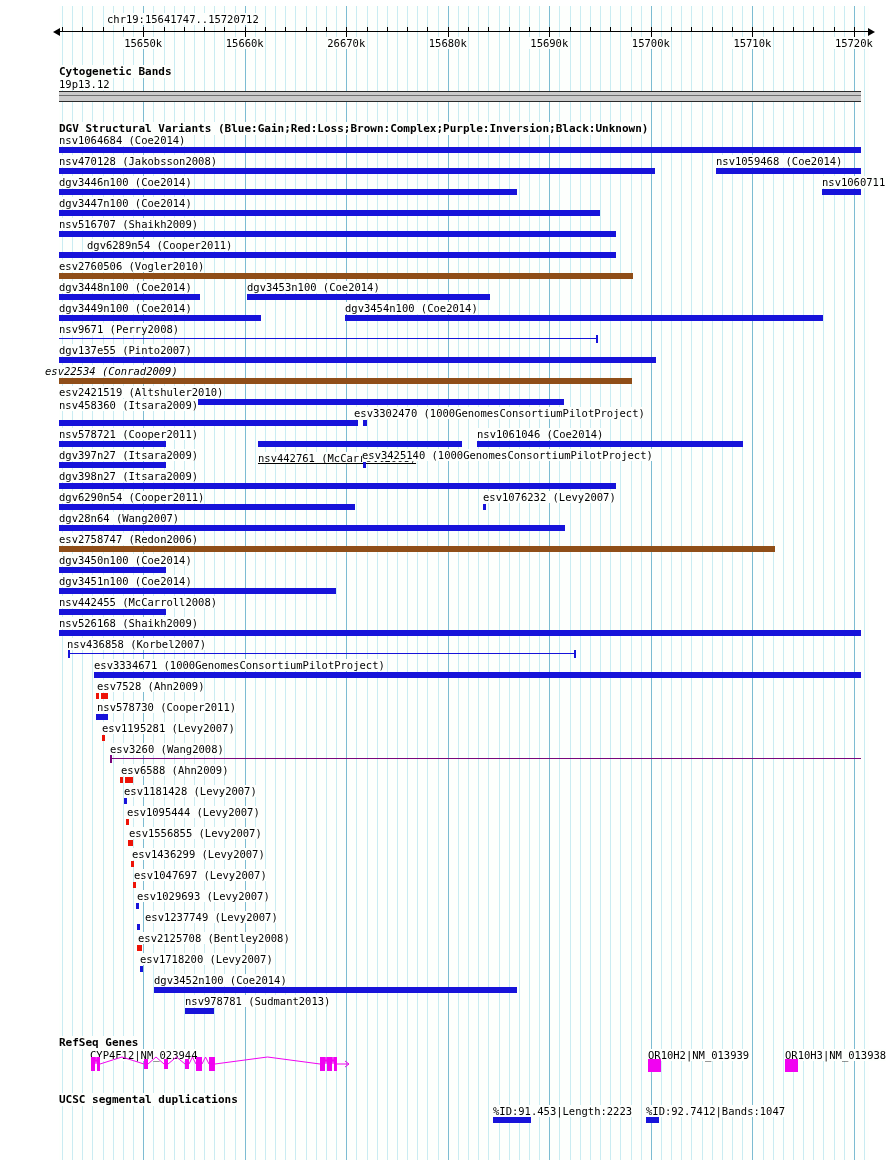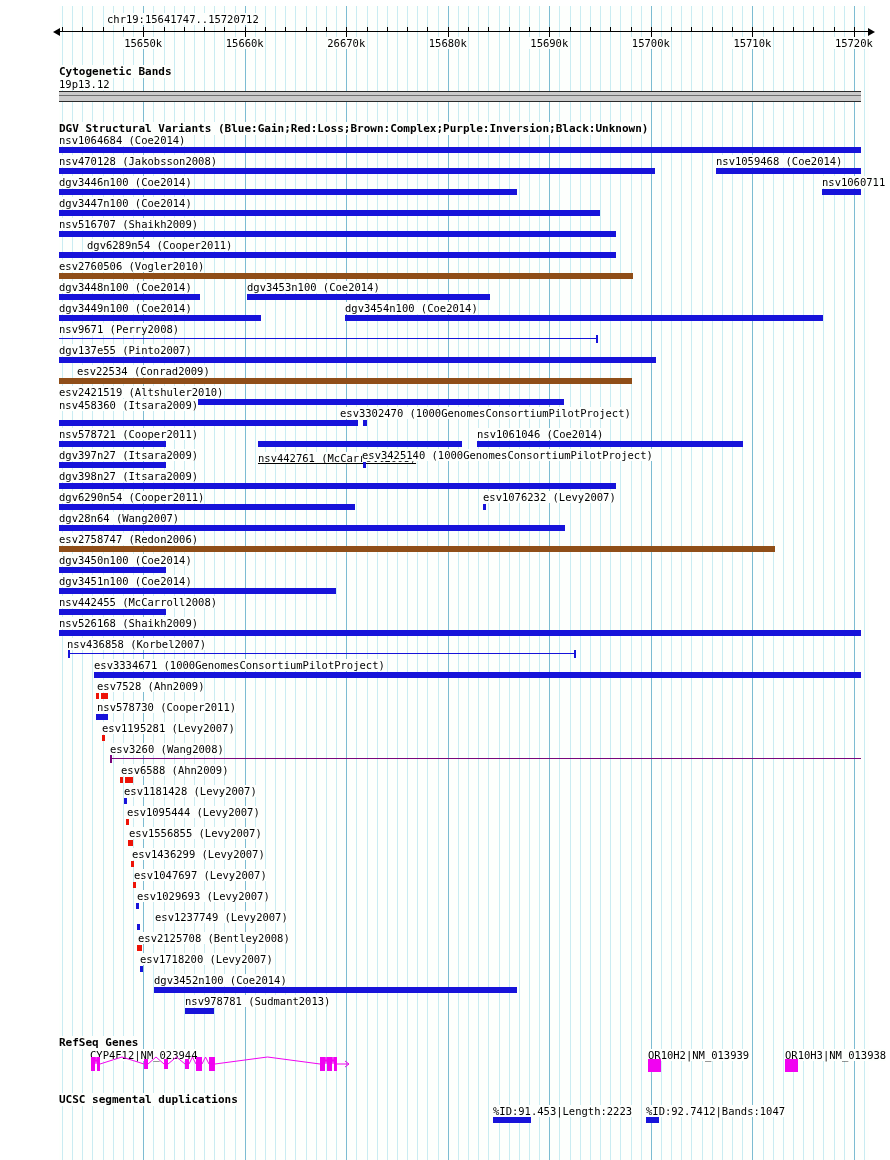--- a/index.html
+++ b/index.html
@@ -194,27 +194,27 @@
       <div class="bar" style="left: 247px; top: 294px; width: 243px; height: 6px; background: rgb(23, 19, 218);"></div>
       <div class="lbl" title="dgv3449n100" style="left: 59px; top: 302px;">dgv3449n100 (Coe2014)</div>
       <div class="bar" style="left: 59px; top: 315px; width: 202px; height: 6px; background: rgb(23, 19, 218);"></div>
       <div class="lbl" title="dgv3454n100" style="left: 345px; top: 302px;">dgv3454n100 (Coe2014)</div>
       <div class="bar" style="left: 345px; top: 315px; width: 478px; height: 6px; background: rgb(23, 19, 218);"></div>
       <div class="lbl" title="nsv9671" style="left: 59px; top: 323px;">nsv9671 (Perry2008)</div>
       <div class="bar" style="left: 59px; top: 338px; width: 539px; height: 1px; background: rgb(23, 19, 218);"></div>
       <div class="bar" style="left: 596px; top: 335px; width: 2px; height: 8px; background: rgb(23, 19, 218);"></div>
       <div class="lbl" title="dgv137e55" style="left: 59px; top: 344px;">dgv137e55 (Pinto2007)</div>
       <div class="bar" style="left: 59px; top: 357px; width: 597px; height: 6px; background: rgb(23, 19, 218);"></div>
-      <div class="lbl" title="esv22534" style="left: 77px; top: 365px;">esv22534 (Conrad2009)</div>
+      <div class="lbl" title="esv22534" style="left: 45px; top: 365px; font-style: italic;">esv22534 (Conrad2009)</div>
       <div class="bar" style="left: 59px; top: 378px; width: 573px; height: 6px; background: rgb(143, 78, 24);"></div>
       <div class="lbl" title="esv2421519" style="left: 59px; top: 386px;">esv2421519 (Altshuler2010)</div>
       <div class="bar" style="left: 59px; top: 399px; width: 505px; height: 6px; background: rgb(23, 19, 218);"></div>
       <div class="lbl" title="nsv458360" style="left: 59px; top: 399px;">nsv458360 (Itsara2009)</div>
       <div class="bar" style="left: 59px; top: 420px; width: 299px; height: 6px; background: rgb(23, 19, 218);"></div>
-      <div class="lbl" title="esv3302470" style="left: 340px; top: 407px;">esv3302470 (1000GenomesConsortiumPilotProject)</div>
+      <div class="lbl" title="esv3302470" style="left: 354px; top: 407px;">esv3302470 (1000GenomesConsortiumPilotProject)</div>
       <div class="bar" style="left: 363px; top: 420px; width: 4px; height: 6px; background: rgb(23, 19, 218);"></div>
       <div class="lbl" title="nsv578721" style="left: 59px; top: 428px;">nsv578721 (Cooper2011)</div>
       <div class="bar" style="left: 59px; top: 441px; width: 107px; height: 6px; background: rgb(23, 19, 218);"></div>
       <div class="lbl" title="nsv442761" style="left: 258px; top: 452px; text-decoration: underline;">nsv442761 (McCarroll2008)</div>
       <div class="bar" style="left: 258px; top: 441px; width: 204px; height: 6px; background: rgb(23, 19, 218);"></div>
       <div class="lbl" title="nsv1061046" style="left: 477px; top: 428px;">nsv1061046 (Coe2014)</div>
       <div class="bar" style="left: 477px; top: 441px; width: 266px; height: 6px; background: rgb(23, 19, 218);"></div>
       <div class="lbl" title="dgv397n27" style="left: 59px; top: 449px;">dgv397n27 (Itsara2009)</div>
       <div class="bar" style="left: 59px; top: 462px; width: 107px; height: 6px; background: rgb(23, 19, 218);"></div>
       <div class="lbl" title="esv3425140" style="left: 362px; top: 449px;">esv3425140 (1000GenomesConsortiumPilotProject)</div>
@@ -261,21 +261,21 @@
       <div class="lbl" title="esv1095444" style="left: 127px; top: 806px;">esv1095444 (Levy2007)</div>
       <div class="bar" style="left: 126px; top: 819px; width: 3px; height: 6px; background: rgb(237, 19, 7);"></div>
       <div class="lbl" title="esv1556855" style="left: 129px; top: 827px;">esv1556855 (Levy2007)</div>
       <div class="bar" style="left: 128px; top: 840px; width: 5px; height: 6px; background: rgb(237, 19, 7);"></div>
       <div class="lbl" title="esv1436299" style="left: 132px; top: 848px;">esv1436299 (Levy2007)</div>
       <div class="bar" style="left: 131px; top: 861px; width: 3px; height: 6px; background: rgb(237, 19, 7);"></div>
       <div class="lbl" title="esv1047697" style="left: 134px; top: 869px;">esv1047697 (Levy2007)</div>
       <div class="bar" style="left: 133px; top: 882px; width: 3px; height: 6px; background: rgb(237, 19, 7);"></div>
       <div class="lbl" title="esv1029693" style="left: 137px; top: 890px;">esv1029693 (Levy2007)</div>
       <div class="bar" style="left: 136px; top: 903px; width: 3px; height: 6px; background: rgb(23, 19, 218);"></div>
-      <div class="lbl" title="esv1237749" style="left: 155px; top: 911px;">esv1237749 (Levy2007)</div>
+      <div class="lbl" title="esv1237749" style="left: 145px; top: 911px;">esv1237749 (Levy2007)</div>
       <div class="bar" style="left: 137px; top: 924px; width: 3px; height: 6px; background: rgb(23, 19, 218);"></div>
       <div class="lbl" title="esv2125708" style="left: 138px; top: 932px;">esv2125708 (Bentley2008)</div>
       <div class="bar" style="left: 137px; top: 945px; width: 5px; height: 6px; background: rgb(237, 19, 7);"></div>
       <div class="lbl" title="esv1718200" style="left: 140px; top: 953px;">esv1718200 (Levy2007)</div>
       <div class="bar" style="left: 140px; top: 966px; width: 3px; height: 6px; background: rgb(23, 19, 218);"></div>
       <div class="lbl" title="dgv3452n100" style="left: 154px; top: 974px;">dgv3452n100 (Coe2014)</div>
       <div class="bar" style="left: 154px; top: 987px; width: 363px; height: 6px; background: rgb(23, 19, 218);"></div>
       <div class="lbl" title="nsv978781" style="left: 185px; top: 995px;">nsv978781 (Sudmant2013)</div>
       <div class="bar" style="left: 185px; top: 1008px; width: 29px; height: 6px; background: rgb(23, 19, 218);"></div>
     </div>

